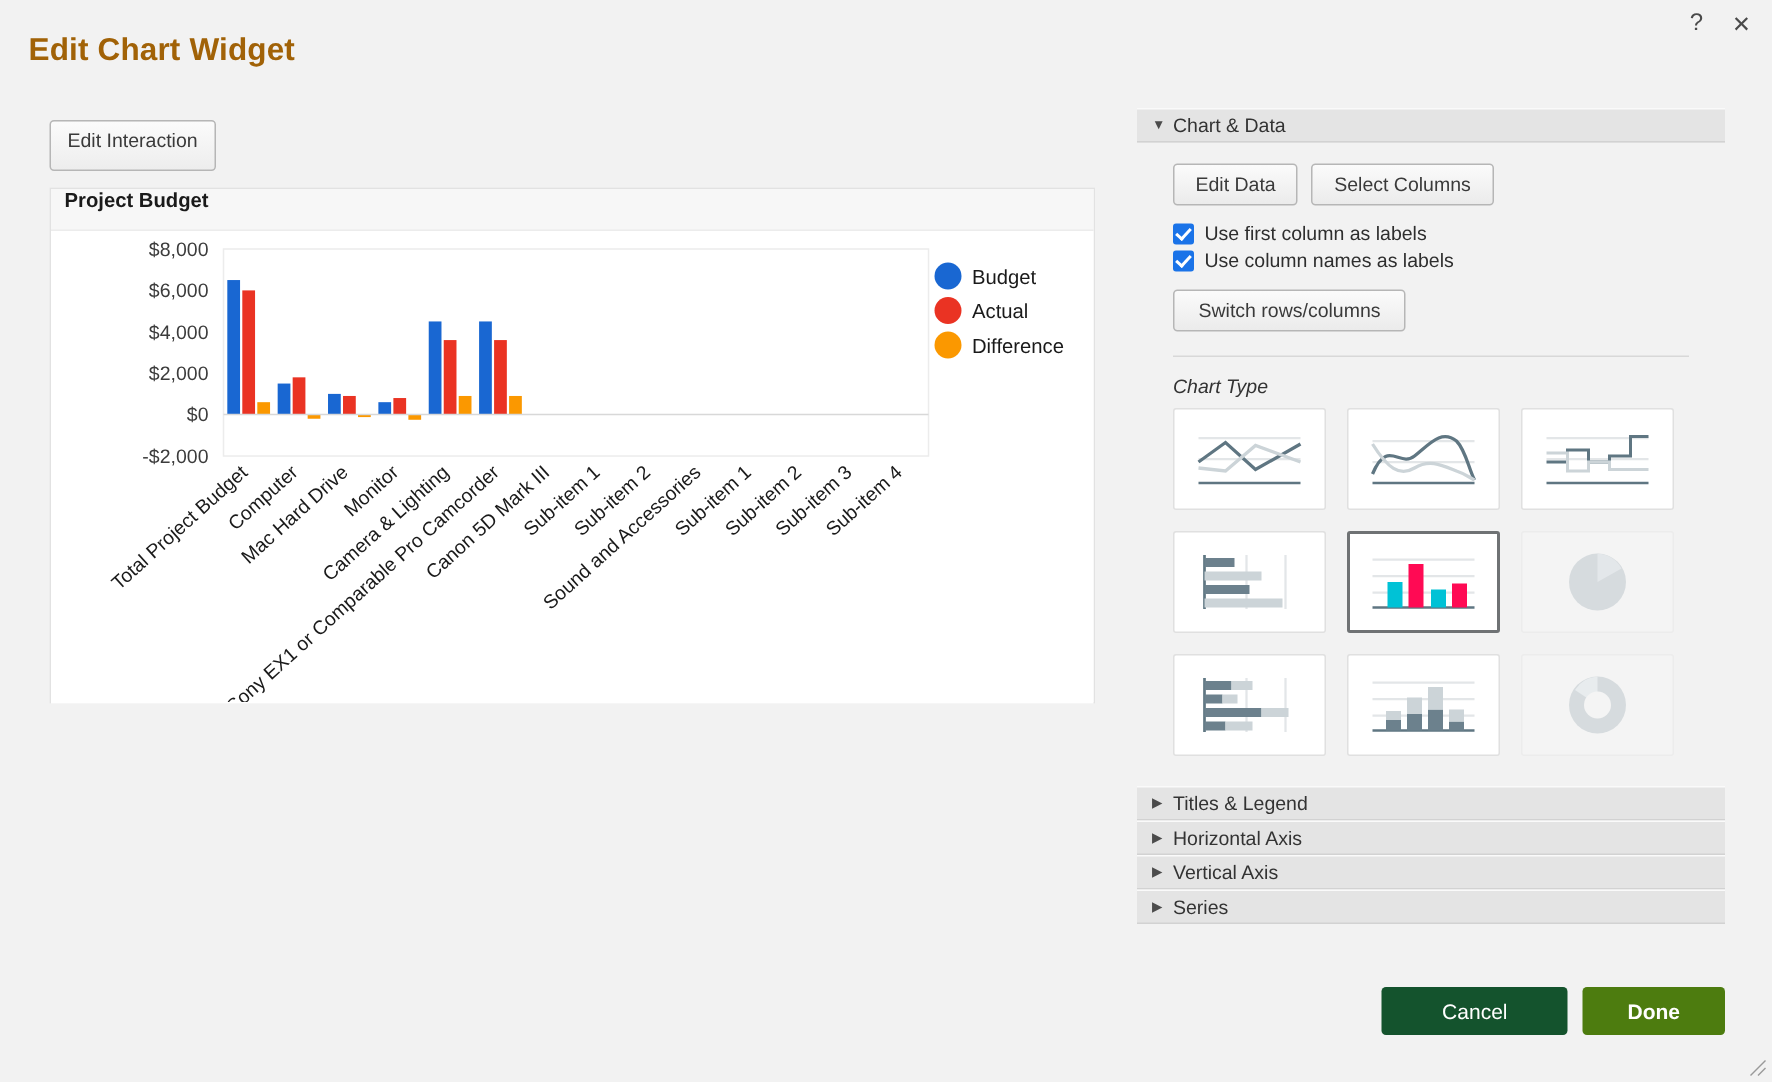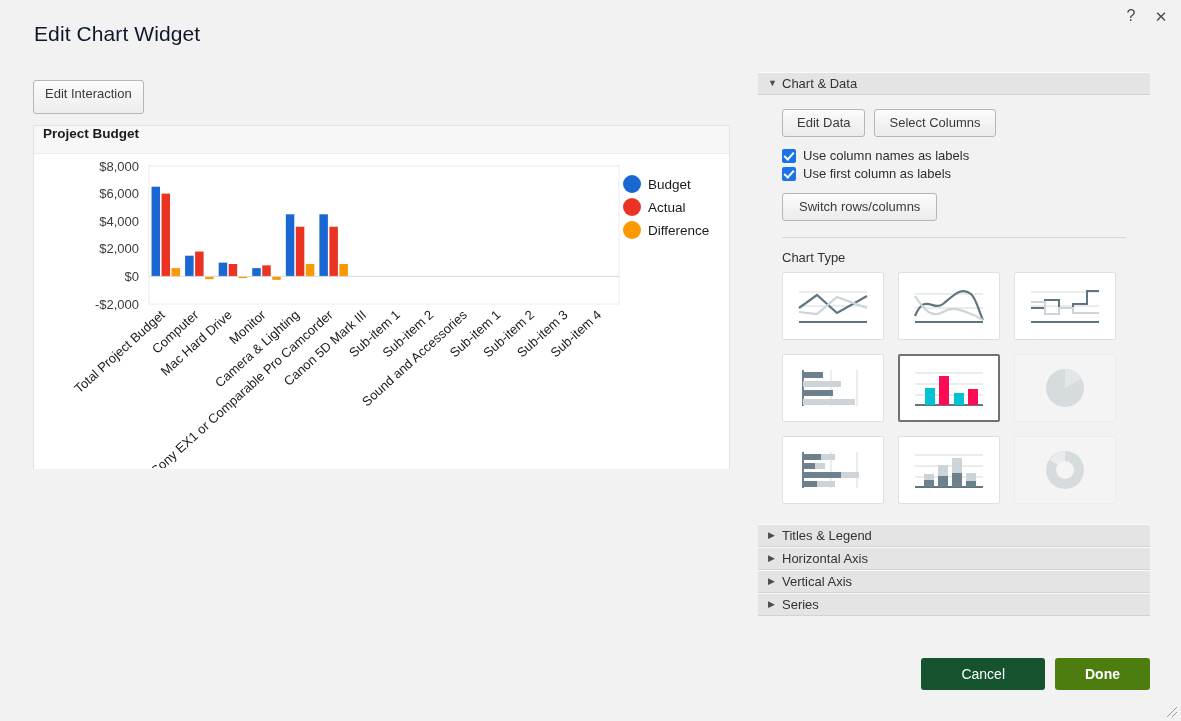--- a/index.html
+++ b/index.html
@@ -11,21 +11,21 @@
     overflow: hidden;
   }
   #root { position: relative; width: 1181px; height: 721px; background: #f2f2f2; }
 
   
   .win-controls { position: absolute; top: 6px; right: 10px; display: flex; gap: 10px; align-items: center; }
   .win-btn { width: 20px; height: 20px; display: flex; align-items: center; justify-content: center;
              color: #4a4a4a; font-size: 15px; line-height: 1; cursor: pointer; }
   .win-btn.help { font-size: 16px; font-weight: normal; }
 
-  .dialog-title { position: absolute; left: 34px; top: 22px; font-size: 21px; font-weight: normal; color: #0f172a; letter-spacing: .1px; }
+  .dialog-title { position: absolute; left: 19px; top: 22px; font-size: 21px; font-weight: bold; color: #a16207; letter-spacing: .1px; }
 
   
   .left-pane { position: absolute; left: 33px; top: 80px; width: 697px; }
   .edit-interaction-btn {
     display: inline-block; padding: 5px 11px 12px; font-size: 13px; color: #3a3a3a;
     background: linear-gradient(#fbfbfb,#ededed); border: 1px solid #b6b6b6; border-radius: 3px; cursor: pointer;
   }
   .chart-card { margin-top: 11px; width: 697px; height: 344px; background: #fff; border: 1px solid #e2e2e2; }
   .chart-card-header { height: 28px; background: #f7f7f7; border-bottom: 1px solid #ececec;
                        display: flex; padding-left: 9px; }
@@ -52,21 +52,21 @@
   }
   .check-row { display: flex; align-items: center; gap: 7px; margin: 3px 0; cursor: pointer; }
   .cbox { width: 14px; height: 14px; border-radius: 2px; background: #1a73e8; position: relative; flex: 0 0 auto; }
   .cbox::after { content: ""; position: absolute; left: 4px; top: 1px; width: 4px; height: 8px;
                  border: solid #fff; border-width: 0 2px 2px 0; transform: rotate(42deg); }
   .check-label { font-size: 13px; color: #2e2e2e; }
   .switch-btn-wrap { margin-top: 12px; }
 
   .divider { margin: 16px 24px 0 24px; border-top: 1px solid #d8d8d8; }
 
-  .chart-type-label { font-size: 13px; color: #333; margin: 12px 0 7px 24px; }
+  .chart-type-label { font-size: 13px; color: #333; margin: 12px 0 7px 24px; font-style: italic; }
   .type-grid { display: grid; grid-template-columns: repeat(3, 102px); gap: 14px; margin-left: 24px; }
   .type-cell { width: 102px; height: 68px; background: #fff; border: 1px solid #e0e0e0; border-radius: 2px;
                display: flex; align-items: center; justify-content: center; cursor: pointer; }
   .type-cell.selected { border: 2px solid #6f7274; }
   .type-cell.disabled { background: #f4f4f4; border-color: #ececec; }
 
   .accordion-stack { margin-top: 20px; }
 
   
   .footer-btns { position: absolute; right: 31px; top: 658px; display: flex; gap: 10px; }
@@ -156,25 +156,25 @@
     </div>
 
     <div class="section-body">
       <div class="btn-row">
         <div class="gray-btn">Edit Data</div>
         <div class="gray-btn">Select Columns</div>
       </div>
 
       <div class="check-row">
         <span class="cbox"></span>
-        <span class="check-label">Use column names as labels</span>
+        <span class="check-label">Use first column as labels</span>
       </div>
       <div class="check-row">
         <span class="cbox"></span>
-        <span class="check-label">Use first column as labels</span>
+        <span class="check-label">Use column names as labels</span>
       </div>
 
       <div class="switch-btn-wrap">
         <div class="gray-btn" style="display:inline-block;padding:5px 16px 6px;">Switch rows/columns</div>
       </div>
     </div>
 
     <div class="divider"></div>
 
     <div class="chart-type-label">Chart Type</div>

